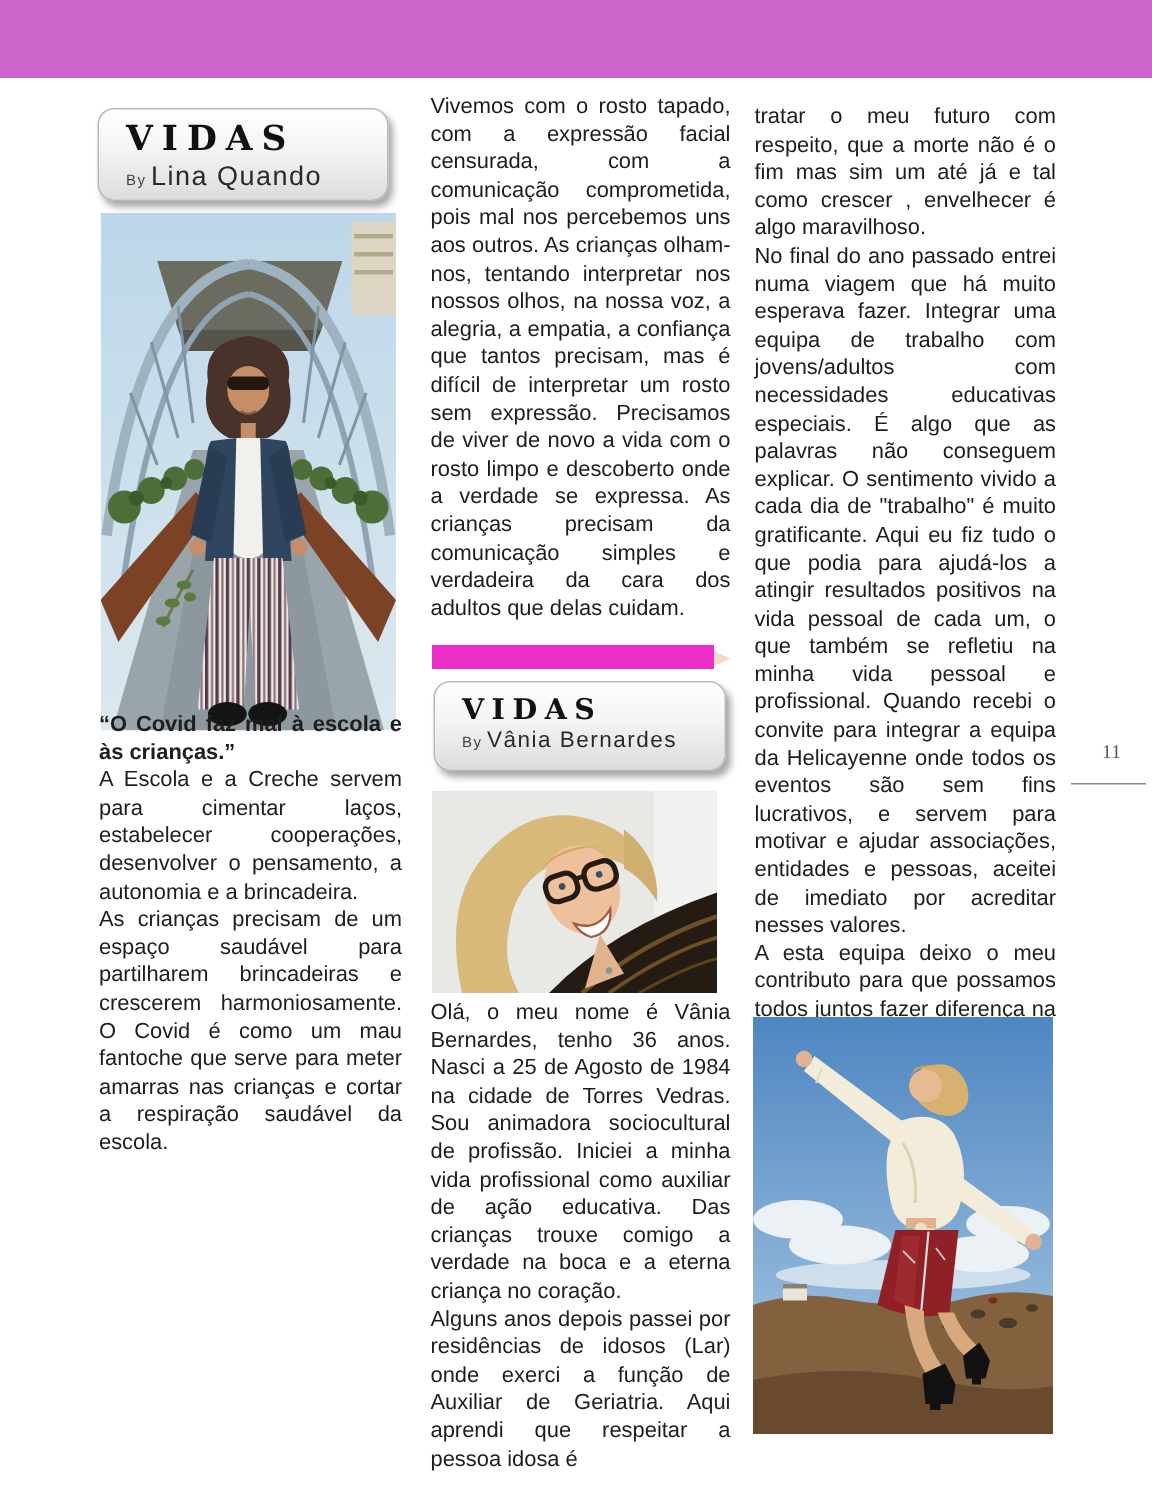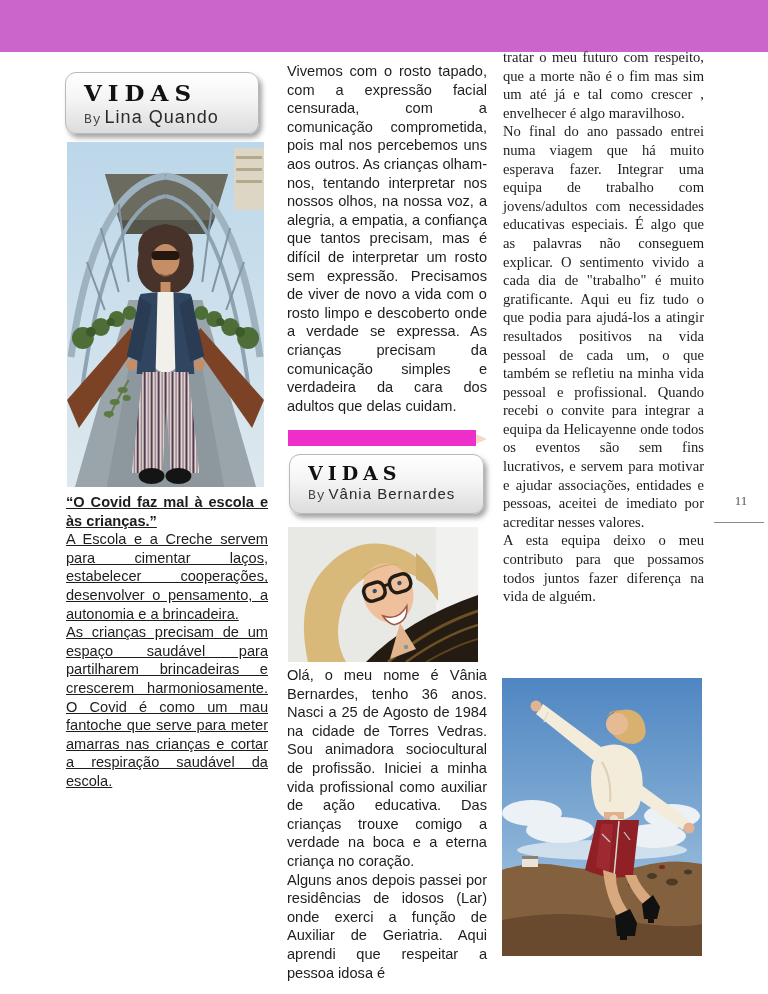--- a/index.html
+++ b/index.html
@@ -7,21 +7,21 @@
         font-family:"Liberation Sans",sans-serif;color:#1d1d1d;}
   .topbar{position:absolute;left:0;top:0;width:768px;height:52px;background:#cb65cb;}
 
   
   .badge{position:absolute;box-sizing:border-box;border:1px solid #b9b9b9;border-radius:11px;
          background:linear-gradient(180deg,#ffffff 0%,#f4f4f4 45%,#dcdcdc 100%);
          box-shadow:3px 4px 5px rgba(0,0,0,0.35);padding:7px 0 0 18px;}
   .badge .title{font-family:"DejaVu Serif",serif;font-weight:bold;color:#111;
                 letter-spacing:6px;font-size:23px;line-height:26px;}
   .badge .author-line{font-size:18px;color:#2a2a2a;letter-spacing:1px;line-height:22px;}
-  .badge .by{font-size:13px;margin-right:3px;color:#444;font-family:Liberation Mono, monospace;}
+  .badge .by{font-size:10px;margin-right:3px;color:#444;}
   .badge2 .title{font-size:19px;line-height:22px;letter-spacing:5px;}
   .badge2 .author-line{font-size:15px;line-height:19px;}
 
   
   .body-text{position:absolute;font-size:14.6px;line-height:18.6px;text-align:justify;}
   .body-text p{margin:0;}
   .heading{font-weight:bold;}
 
   
   .divider{position:absolute;left:288px;top:430px;width:188px;height:16px;background:#ee2ec8;}
@@ -120,21 +120,21 @@
       <path d="M62,238 Q50,258 42,276" stroke="#6b7a50" stroke-width="2" fill="none"></path>
       <g fill="#5a7a40">
         <ellipse cx="56" cy="248" rx="5" ry="3"></ellipse>
           <ellipse cx="48" cy="260" rx="5" ry="3"></ellipse>
         <ellipse cx="42" cy="272" rx="5" ry="3"></ellipse>
           <ellipse cx="60" cy="256" rx="4" ry="3"></ellipse>
       </g>
     </svg>
   </div>
 
-  <div class="body-text" style="left:66px;top:493px;width:202px;text-decoration:underline;">
+  <div class="body-text" style="left:66px;top:474px;width:202px;">
     <p class="heading">“O Covid faz mal à escola e às crianças.”</p>
     <p>A Escola e a Creche servem para cimentar laços, estabelecer cooperações, desenvolver o pensamento, a autonomia e a brincadeira.</p>
     <p>As crianças precisam de um espaço saudável para partilharem brincadeiras e crescerem harmoniosamente. O Covid é como um mau fantoche que serve para meter amarras nas crianças e cortar a respiração saudável da escola.</p>
   </div>
 
   <div class="body-text" style="left:287px;top:62px;width:200px;">
     <p>Vivemos com o rosto tapado, com a expressão facial censurada, com a comunicação comprometida, pois mal nos percebemos uns aos outros. As crianças olham-nos, tentando interpretar nos nossos olhos, na nossa voz, a alegria, a empatia, a confiança que tantos precisam, mas é difícil de interpretar um rosto sem expressão. Precisamos de viver de novo a vida com o rosto limpo e descoberto onde a verdade se expressa. As crianças precisam da comunicação simples e verdadeira da cara dos adultos que delas cuidam.</p>
   </div>
 
   <div class="divider">
@@ -169,21 +169,21 @@
       <path d="M112,96 L128,122 L102,132 Z" fill="#e2b48e"></path>
       <circle cx="118" cy="120" r="2.2" fill="#7e98a2"></circle>
     </svg>
   </div>
 
   <div class="body-text" style="left:287px;top:666px;width:200px;">
     <p>Olá, o meu nome é Vânia Bernardes, tenho 36 anos. Nasci a 25 de Agosto de 1984 na cidade de Torres Vedras. Sou animadora sociocultural de profissão. Iniciei a minha vida profissional como auxiliar de ação educativa. Das crianças trouxe comigo a verdade na boca e a eterna criança no coração.</p>
     <p>Alguns anos depois passei por residências de idosos (Lar) onde exerci a função de Auxiliar de Geriatria. Aqui aprendi que respeitar a pessoa idosa é</p>
   </div>
 
-  <div class="body-text" style="left:503px;top:48px;width:201px;font-family:Liberation Serif, serif;">
+  <div class="body-text" style="left:503px;top:69px;width:201px;">
     <p>tratar o meu futuro com respeito, que a morte não é o fim mas sim um até já e tal como crescer , envelhecer é algo maravilhoso.</p>
     <p>No final do ano passado entrei numa viagem que há muito esperava fazer. Integrar uma equipa de trabalho com jovens/adultos com necessidades educativas especiais. É algo que as palavras não conseguem explicar. O sentimento vivido a cada dia de "trabalho" é muito gratificante. Aqui eu fiz tudo o que podia para ajudá-los a atingir resultados positivos na vida pessoal de cada um, o que também se refletiu na minha vida pessoal e profissional. Quando recebi o convite para integrar a equipa da Helicayenne onde todos os eventos são sem fins lucrativos, e servem para motivar e ajudar associações, entidades e pessoas, aceitei de imediato por acreditar nesses valores.</p>
     <p>A esta equipa deixo o meu contributo para que possamos todos juntos fazer diferença na vida de alguém.</p>
   </div>
 
   <div class="photo" style="left:502px;top:678px;width:200px;height:278px;">
     <svg viewBox="0 0 200 278" preserveAspectRatio="none">
       <defs>
         <linearGradient id="sky3" x1="0" y1="0" x2="0" y2="1">
           <stop offset="0" stop-color="#4f86c2"></stop>

